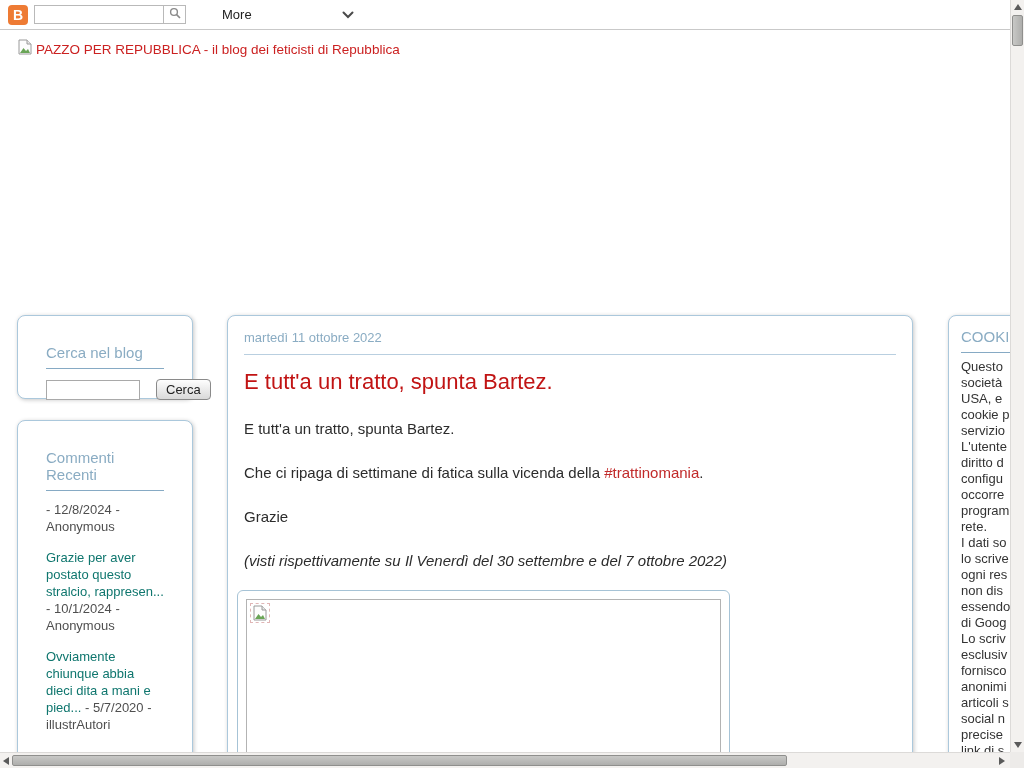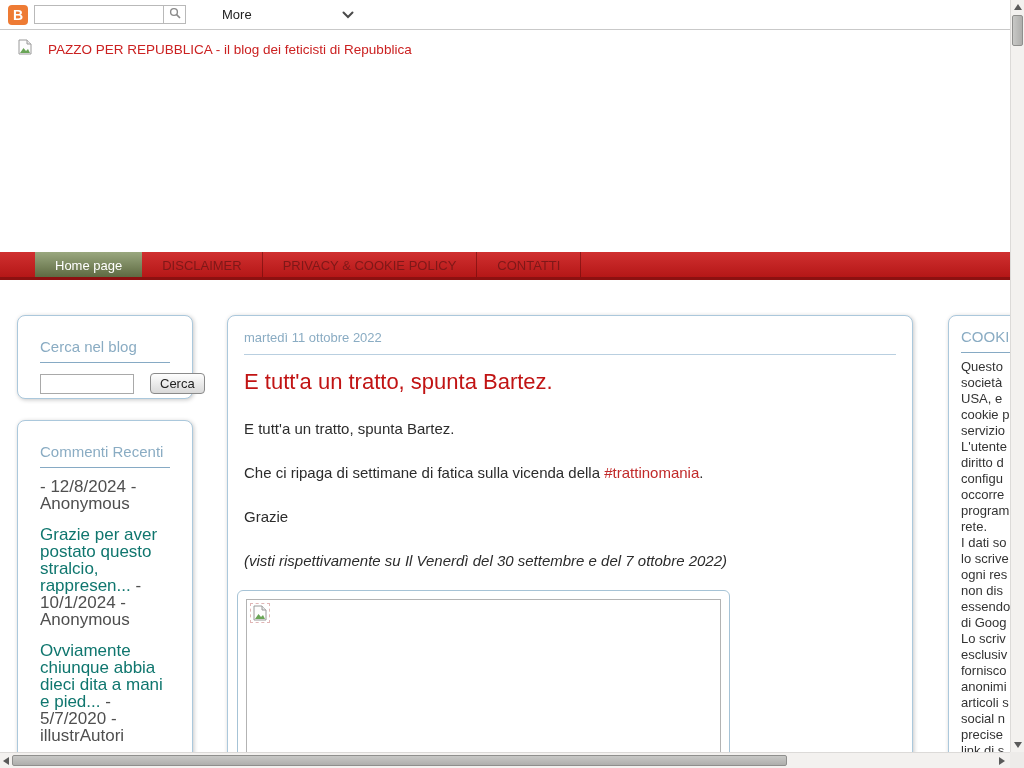--- a/index.html
+++ b/index.html
@@ -15,43 +15,43 @@
   .b-icon { width:20px; height:20px; border-radius:4px; background:#ee7b34; color:#fff; font-weight:bold;
             font-size:14px; display:flex; align-items:center; justify-content:center; cursor:pointer; }
   .nav-search { margin-left:6px; width:130px; height:19px; border:1px solid #b9b9b9; font-size:12px; padding:0 4px; }
   .nav-search-btn { width:22px; height:19px; border:1px solid #b9b9b9; border-left:none; background:#fff;
                     display:flex; align-items:center; justify-content:center; cursor:pointer; }
   .more-select { margin-left:32px; width:140px; height:22px; display:flex; align-items:center;
                  justify-content:space-between; font-size:13px; color:#222; cursor:pointer; padding:0 4px; }
 
   
   .header { position:absolute; left:0; top:31px; width:100%; height:221px; background:#fff; }
-  .header-inner { padding:8px 0 0 17px; display:flex; align-items:center; gap:15px; }
+  .header-inner { padding:8px 0 0 17px; display:flex; align-items:center; gap:3px; }
   .alt-text { color:#cb2121; font-size:13.5px; text-decoration:none; }
 
   
   .tabsbar { position:absolute; left:0; top:252px; width:100%; height:28px;
              background:linear-gradient(#d03030,#b51717); border-bottom:3px solid #8c1111; display:flex; padding-left:35px; }
   .tab { padding:0 20px; line-height:28px; font-size:13px; color:#7e1818; cursor:pointer;
          border-right:1px solid rgba(100,10,10,.55); white-space:nowrap; }
   .tab.active { background:linear-gradient(#9aa87f,#5e6a42); color:#fff; border-right:none; }
 
   
   .box { position:absolute; background:#fff; border:1px solid #abc8dc; border-radius:8px;
-         box-shadow:1px 1px 4px rgba(0,0,0,.22); padding:22px; }
+         box-shadow:1px 1px 4px rgba(0,0,0,.22); padding:28px; }
   .w-title { font-size:15px; color:#8aacc3; padding-bottom:7px; border-bottom:1px solid #86aac4; margin-bottom:10px; }
 
   .box-search { left:17px; top:315px; width:176px; height:84px; }
   .search-row { display:flex; align-items:center; }
   .search-row input { width:94px; height:20px; border:1px solid #a9a9a9; }
   .search-row button { margin-left:16px; padding:2px 9px; font-size:13px; color:#222; border:1px solid #8a8a8a;
                        border-radius:4px; background:linear-gradient(#fefefe,#d9d9d9); cursor:pointer; }
 
   .box-comments { left:17px; top:420px; width:176px; height:400px; }
-  .c-item { font-size:17px; line-height:17px; margin-bottom:14px; }
+  .c-item { font-size:13px; line-height:17px; margin-bottom:14px; }
   .c-link { color:#0f766e; text-decoration:none; cursor:pointer; }
   .c-meta { color:#4f4f4f; }
 
   
   .box-post { left:227px; top:315px; width:686px; height:470px; padding:14px 16px; }
   .post-date { font-size:13px; color:#8aacc3; }
   .post-hr { border-bottom:1px solid #b9cfe0; margin-top:9px; }
   .post-title { font-size:22px; font-weight:normal; color:#c11414; margin-top:14px; }
   .post-p { font-size:15px; color:#2c2c2c; line-height:20px; margin-top:24px; }
   .post-p.italic { font-style:italic; }
@@ -113,26 +113,20 @@
         <svg width="16" height="16" viewBox="0 0 16 16">
             <path d="M2 1 h8 l4 4 v10 h-12 z" fill="#fdfdfd" stroke="#9a9a9a" stroke-width="1"></path>
             <path d="M10 1 v4 h4" fill="#e9e9e9" stroke="#9a9a9a" stroke-width="1"></path>
             <path d="M3 14 l3.5-5 2.5 3 2-2 2 4 z" fill="#6aa557"></path>
           </svg>
       </span>
       <a class="alt-text">PAZZO PER REPUBBLICA - il blog dei feticisti di Repubblica</a>
     </div>
   </div>
 
-  <div class="tabsbar">
-    <div class="tab active">Home page</div>
-    <div class="tab">DISCLAIMER</div>
-    <div class="tab">PRIVACY &amp; COOKIE POLICY</div>
-    <div class="tab">CONTATTI</div>
-  </div>
 
   <div class="box box-search">
     <div class="w-title">Cerca nel blog</div>
     <div class="search-row">
       <input value="" style="">
       <button>Cerca</button>
     </div>
   </div>
 
   <div class="box box-comments">

